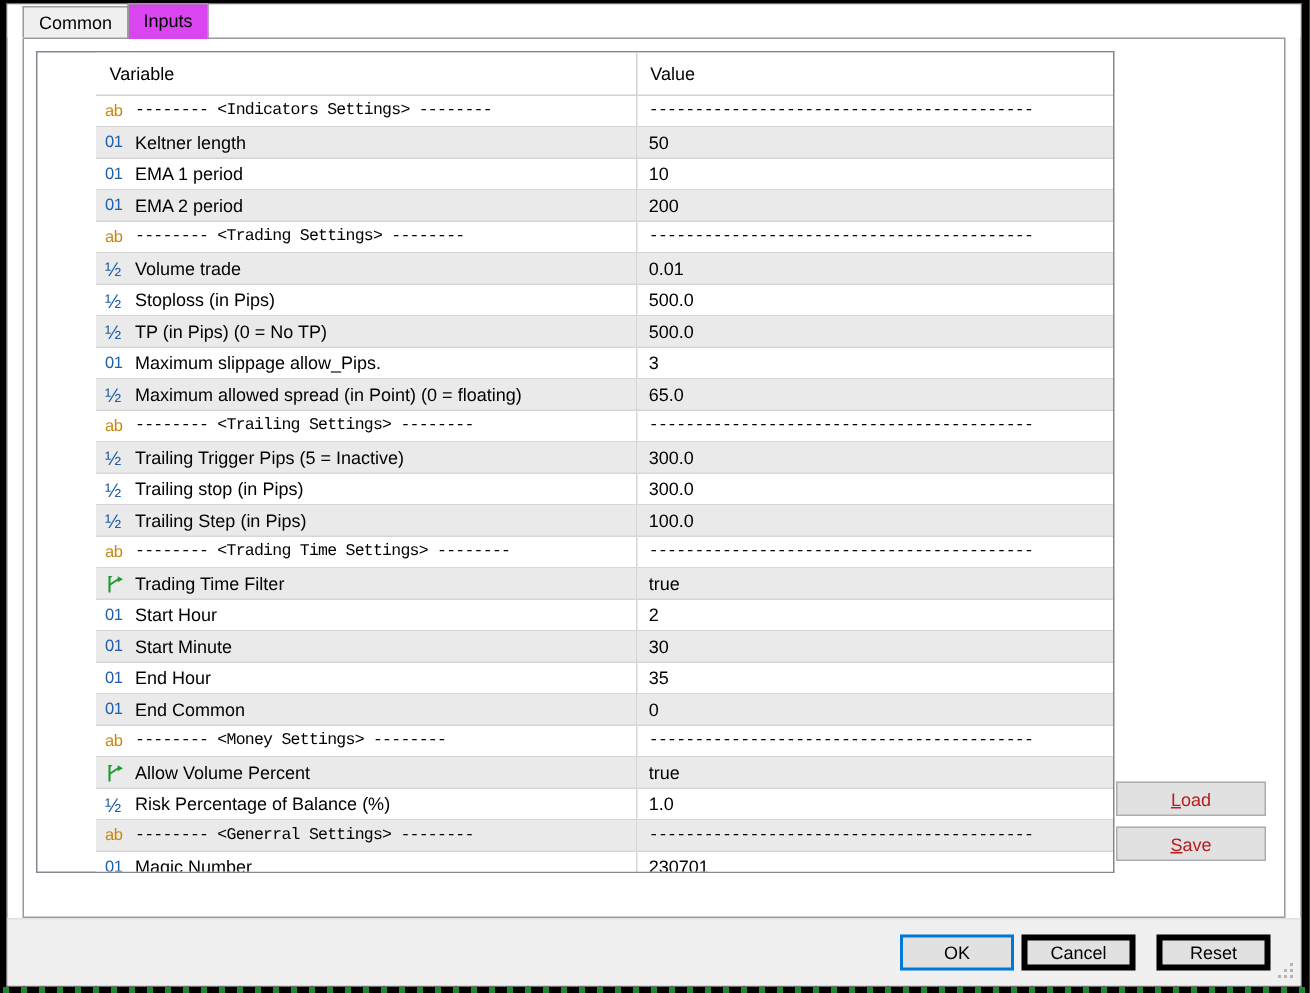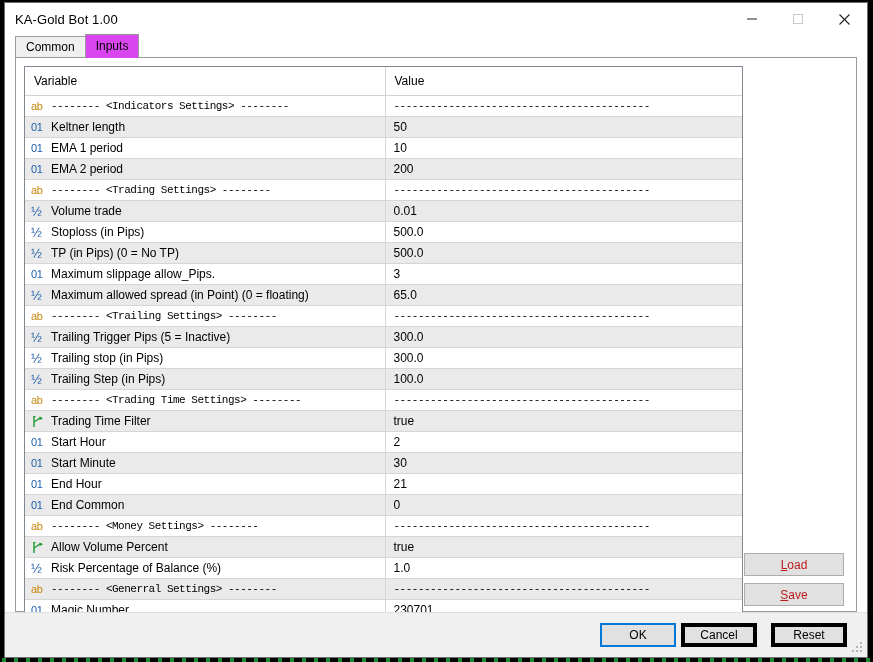--- a/index.html
+++ b/index.html
@@ -110,20 +110,21 @@
   #grid-wrap {
     position: absolute;
     left: 8px;
     top: 8px;
     width: 719px;
     height: 548px;
     border: 1px solid #828790;
     background: #ffffff;
     box-sizing: border-box;
     overflow: hidden;
+    padding-left: 39px;
   }
   #grid {
     width: 100%;
     border-collapse: collapse;
     table-layout: fixed;
     font-size: 12px;
   }
   #grid col.c1 { width: 360px; }
   #grid col.c2 { width: 357px; }
 
@@ -285,41 +286,20 @@
     background: #000;
   }
 </style>
 </head>
 <body>
 
 <div id="left-strip"></div>
 
 <div id="window">
 
-  <div id="titlebar">
-    <div id="title-text">KA-Gold Bot 1.00</div>
-    <div id="caption-buttons">
-      <button class="cap-btn">
-        <svg width="12" height="12" viewBox="0 0 12 12">
-          <line x1="1" y1="6" x2="11" y2="6" stroke="#222" stroke-width="1"></line>
-        </svg>
-      </button>
-      <button class="cap-btn">
-        <svg width="12" height="12" viewBox="0 0 12 12">
-          <rect x="1.5" y="1.5" width="9" height="9" fill="none" stroke="#c8c8c8" stroke-width="1"></rect>
-        </svg>
-      </button>
-      <button class="cap-btn">
-        <svg width="13" height="13" viewBox="0 0 13 13">
-          <line x1="1.5" y1="1.5" x2="11.5" y2="11.5" stroke="#222" stroke-width="1.1"></line>
-          <line x1="11.5" y1="1.5" x2="1.5" y2="11.5" stroke="#222" stroke-width="1.1"></line>
-        </svg>
-      </button>
-    </div>
-  </div>
 
   <div id="tabstrip">
     <div class="tab">Common</div>
     <div class="tab selected">Inputs</div>
   </div>
 
   <div id="tabpanel">
 
     <div id="grid-wrap">
       <table id="grid">
@@ -540,21 +520,21 @@
               </td>
             </tr>
             <tr class="plain">
               <td>
                 <div class="cell-var">
                   <span class="tico int">01</span>
                   <span class="vname">End Hour</span>
                 </div>
               </td>
               <td>
-                <div class="cell-val">21</div>
+                <div class="cell-val">35</div>
               </td>
             </tr>
             <tr class="alt">
               <td>
                 <div class="cell-var">
                   <span class="tico int">01</span>
                   <span class="vname">End Common</span>
                 </div>
               </td>
               <td>

